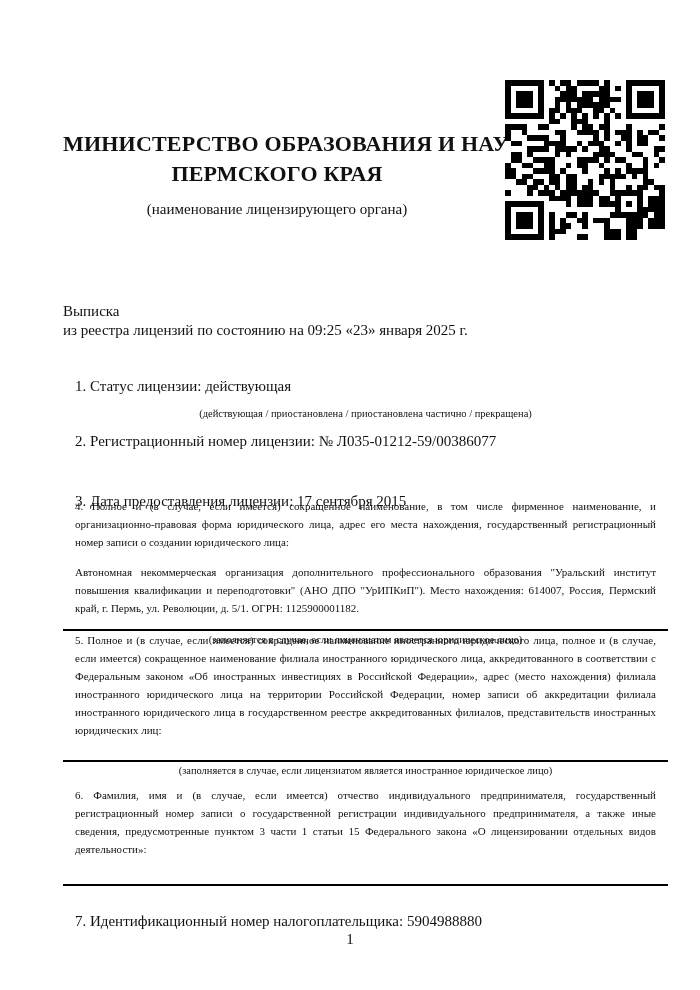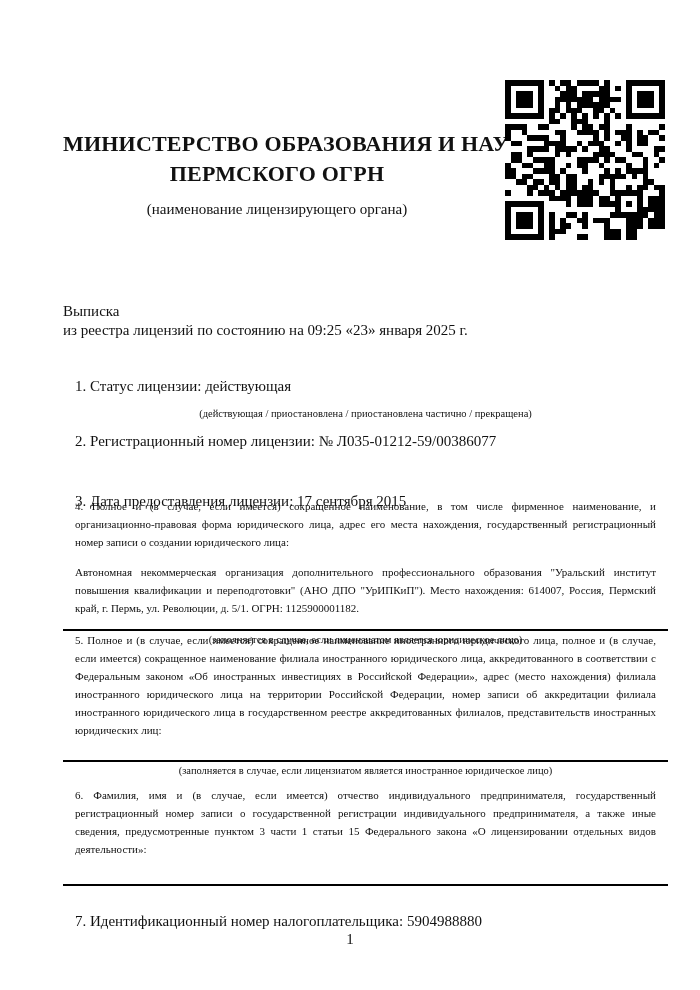--- a/index.html
+++ b/index.html
@@ -87,21 +87,21 @@
     line-height: 18px;
   }
 </style>
 </head>
 <body>
 
 <div class="page">
 
   <header class="doc-header">
     <div class="ministry-line">МИНИСТЕРСТВО ОБРАЗОВАНИЯ И НАУКИ</div>
-    <div class="ministry-line">ПЕРМСКОГО ОГРН</div>
+    <div class="ministry-line">ПЕРМСКОГО КРАЯ</div>
     <div class="header-caption">(наименование лицензирующего органа)</div>
   </header>
 
   <div class="qr">
     <svg id="qr-matrix" viewBox="0 0 29 29" width="160" height="160" fill="#000000" shape-rendering="crispEdges" xmlns="http://www.w3.org/2000/svg">
         <rect x="0" y="0" width="1" height="1"></rect>
         <rect x="1" y="0" width="1" height="1"></rect>
         <rect x="2" y="0" width="1" height="1"></rect>
         <rect x="3" y="0" width="1" height="1"></rect>
         <rect x="4" y="0" width="1" height="1"></rect>

